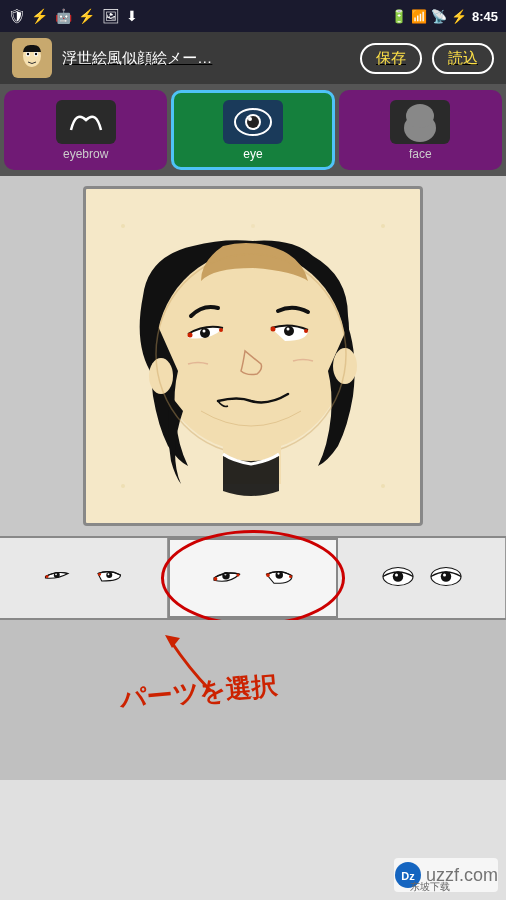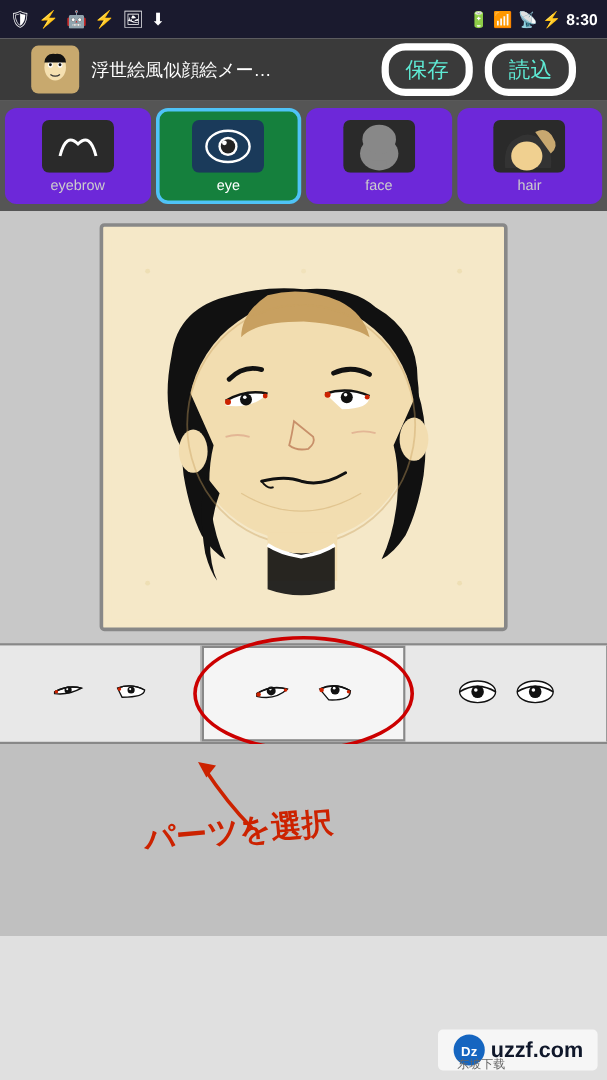--- a/index.html
+++ b/index.html
@@ -40,22 +40,23 @@
       font-size: 14px;
     }
 
     
     .title-bar {
       width: 100%;
       height: 52px;
       background: #3a3a3a;
       display: flex;
       align-items: center;
-      padding: 0 26px;
+      padding: 0 12px;
       gap: 10px;
+      text-decoration: underline;
     }
     .app-icon {
       width: 40px;
       height: 40px;
       border-radius: 6px;
       background: #c8a96e;
       display: flex;
       align-items: center;
       justify-content: center;
       flex-shrink: 0;
@@ -64,39 +65,39 @@
     .title-text {
       color: white;
       font-size: 15px;
       flex: 1;
       white-space: nowrap;
       overflow: hidden;
       text-overflow: ellipsis;
     }
     .title-btn {
       background: transparent;
-      border: 6px solid #ffffff;
+      border: 2px solid #ffffff;
       border-radius: 20px;
-      color: #5eead4;
+      color: #fde047;
       padding: 4px 14px;
-      font-size: 18px;
+      font-size: 15px;
       cursor: pointer;
       white-space: nowrap;
     }
 
     
     .category-row {
       display: flex;
       background: #555;
       padding: 6px 4px;
       gap: 4px;
     }
     .category-tab {
       flex: 1;
-      background: #6d28d9;
+      background: #701a75;
       border-radius: 10px;
       display: flex;
       flex-direction: column;
       align-items: center;
       justify-content: flex-end;
       padding: 6px 4px 6px;
       cursor: pointer;
       border: 3px solid transparent;
       min-height: 80px;
     }
@@ -199,21 +200,21 @@
     <span class="status-icon">🤖</span>
     <span class="status-icon">⚡</span>
     <span class="status-icon">🖼</span>
     <span class="status-icon">⬇</span>
   </div>
   <div class="status-bar-right">
     <span>🔋</span>
     <span>📶</span>
     <span>📡</span>
     <span>⚡</span>
-    <span>8:30</span>
+    <span>8:45</span>
   </div>
 </div>
 
 <div class="title-bar">
   <div class="app-icon">
     <svg width="36" height="36" viewBox="0 0 36 36">
       <rect width="36" height="36" rx="4" fill="#c8a96e"></rect>
 
       <ellipse cx="18" cy="16" rx="9" ry="11" fill="#f5e0b0"></ellipse>
       <ellipse cx="14" cy="14" rx="2" ry="2.5" fill="white"></ellipse>
@@ -266,33 +267,20 @@
         <ellipse cx="30" cy="28" rx="16" ry="14" fill="#888"></ellipse>
 
         <ellipse cx="30" cy="16" rx="14" ry="12" fill="#888"></ellipse>
 
         <rect x="24" y="34" width="12" height="6" fill="#888"></rect>
       </svg>
     </div>
     <span class="category-tab-label">face</span>
   </div>
 
-  <div class="category-tab">
-    <div class="category-tab-icon">
-      <svg width="60" height="44" viewBox="0 0 60 44">
-        <rect width="60" height="44" rx="6" fill="#2a2a2a"></rect>
-
-        <path d="M10 40 Q8 20 20 15 Q30 8 42 18 Q50 25 48 40" fill="#333"></path>
-        <path d="M35 10 Q45 5 50 15 Q55 22 48 28" fill="#c8a870" stroke="none"></path>
-
-        <ellipse cx="28" cy="30" rx="13" ry="12" fill="#f0d090"></ellipse>
-      </svg>
-    </div>
-    <span class="category-tab-label">hair</span>
-  </div>
 </div>
 
 <div class="main-area">
 
   <div class="face-container">
     <svg class="face-svg" viewBox="0 0 320 320">
 
       <rect width="320" height="320" fill="#f5e8c8"></rect>
 
       <circle cx="30" cy="30" r="2" fill="#e8d5a0" opacity="0.5"></circle>
@@ -415,20 +403,20 @@
   <svg style="position:absolute; top:0; left:130px; width:120px; height:80px;" viewBox="0 0 120 80">
 
     <path d="M80 70 Q60 50 40 20" stroke="#cc2200" stroke-width="3" fill="none" stroke-linecap="round"></path>
 
     <path d="M35 15 L42 28 L50 18Z" fill="#cc2200"></path>
   </svg>
 
   <div style="position:absolute; top:55px; left:120px; color:#cc2200; font-size:26px; font-weight:bold; transform:rotate(-5deg); font-family:'MS Gothic', 'Hiragino Kaku Gothic Pro', sans-serif; white-space:nowrap;">パーツを選択</div>
 </div>
 
-<div style="position:absolute; bottom:8px; right:8px; display:flex; align-items:center; gap:4px; background:rgba(255,255,255,0.7); padding:3px 12px; border-radius:4px;">
+<div style="position:absolute; bottom:8px; right:8px; display:flex; align-items:center; gap:4px; background:rgba(255,255,255,0.7); padding:3px 0; border-radius:4px;">
   <svg width="28" height="28" viewBox="0 0 28 28">
     <circle cx="14" cy="14" r="13" fill="#1565C0"></circle>
     <text x="14" y="19" text-anchor="middle" fill="white" font-size="11" font-weight="bold">Dz</text>
   </svg>
-  <span style="font-size:18px; font-weight:bold; color:#0f172a;text-align:center;">uzzf.com</span>
+  <span style="font-size:18px; font-weight:normal; color:#737373;text-align:center;">uzzf.com</span>
   <span style="font-size:10px; color:#666; position:absolute; bottom:-2px; left:16px;">东坡下载</span>
 </div>
 
 </body></html>

